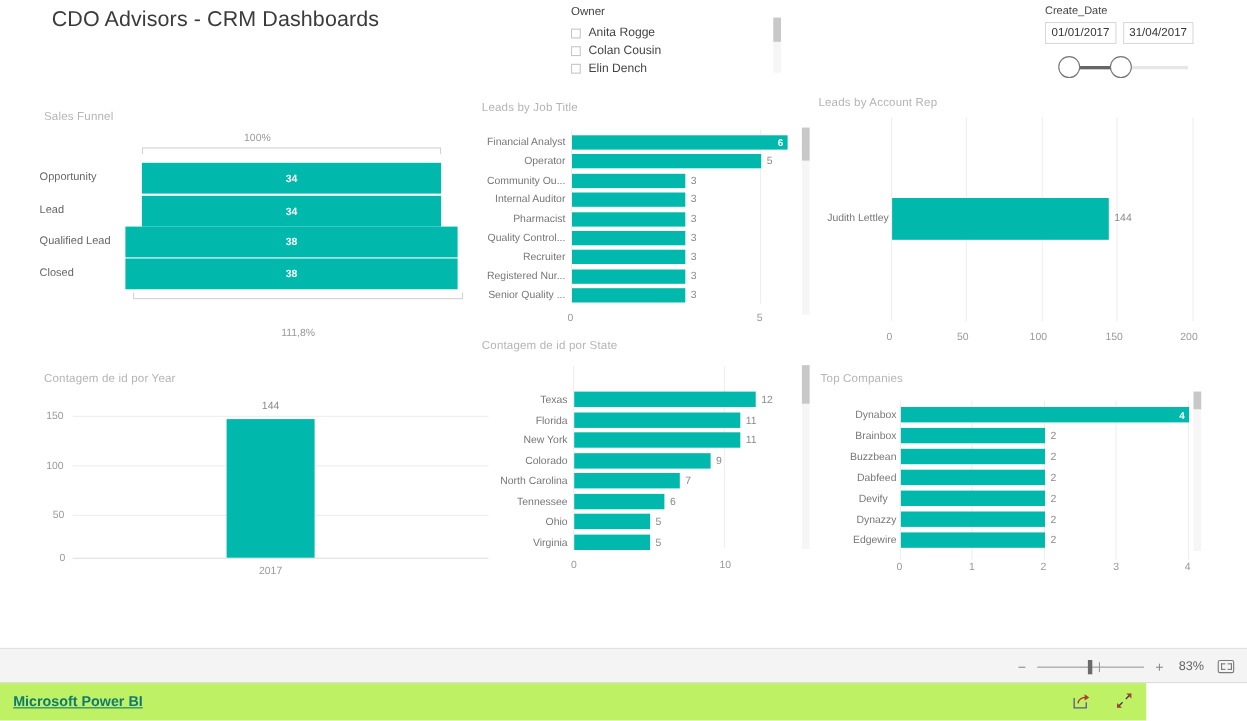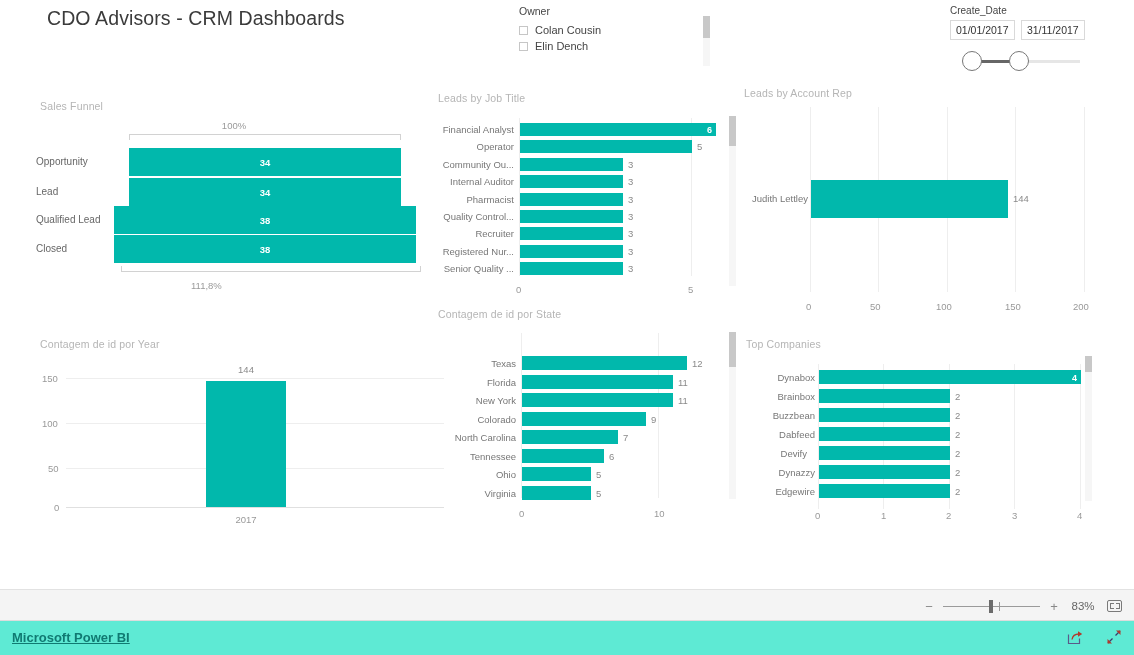--- a/index.html
+++ b/index.html
@@ -91,58 +91,62 @@
   .fiticon { width:15px; height:12px; border:1.3px solid #7a7a7a; border-radius:2px; position:relative; }
   .fiticon::before, .fiticon::after {
     content:""; position:absolute; top:2px; bottom:2px; width:3px;
     border-top:1.3px solid #7a7a7a; border-bottom:1.3px solid #7a7a7a;
   }
   .fiticon::before { left:1.5px; border-left:1.3px solid #7a7a7a; }
   .fiticon::after  { right:1.5px; border-right:1.3px solid #7a7a7a; }
 
   
   .footer {
-    position:absolute; left:0; top:621px; width:1134px; height:34px;
-    background:#5eead4;
+    position:absolute; left:0; top:621px; width:1042px; height:34px;
+    background:#bef264;
   }
   .brand {
     position:absolute; left:12px; top:9px;
     font-size:13px; color:#107a72; text-decoration:underline; font-weight:bold;
     cursor:pointer;
   }
   .foot-icons { position:absolute; right:12px; top:8px; display:flex; gap:22px; align-items:center; }
   svg.ficon { display:block; }
 </style>
 </head>
 <body>
 
 <div class="canvas">
 
   <div class="report-title">CDO Advisors - CRM Dashboards</div>
 
   <div class="visual" id="owner-slicer">
     <div class="slicer-head">Owner</div>
     <div class="slicer-row">
       <span class="cbox"></span>
+      <span>Anita Rogge</span>
+    </div>
+    <div class="slicer-row">
+      <span class="cbox"></span>
       <span>Colan Cousin</span>
     </div>
     <div class="slicer-row">
       <span class="cbox"></span>
       <span>Elin Dench</span>
     </div>
   </div>
   <div class="vscroll" style="left:703px; top:16px; height:50px;">
     <i style="top:0; height:22px;"></i>
   </div>
 
   <div class="visual" id="date-slicer">
     <div class="slicer-head">Create_Date</div>
     <div class="dt-boxes">
       <div class="dt-box">01/01/2017</div>
-      <div class="dt-box">31/11/2017</div>
+      <div class="dt-box">31/04/2017</div>
     </div>
     <div class="range">
       <div class="track"></div>
       <div class="track-sel"></div>
       <div class="knob" style="left:12px;"></div>
       <div class="knob" style="left:59px;"></div>
     </div>
   </div>
 
   <div class="visual" id="funnel">
@@ -166,21 +170,21 @@
       <span class="fbar" style="left:78px; width:302px;"></span>
       <span class="val" style="left:78px; width:302px; text-align:center;">38</span>
     </div>
     <div class="f-row" style="left:0; top:135px; width:400px;">
       <span class="lbl">Closed</span>
       <span class="fbar" style="left:78px; width:302px;"></span>
       <span class="val" style="left:78px; width:302px; text-align:center;">38</span>
     </div>
 
     <div class="f-bracket bottom" style="left:85px; top:166px; width:300px;"></div>
-    <div class="f-pct" style="left:155px; top:180px; width:160px; ">111,8%</div>
+    <div class="f-pct" style="left:155px; top:197px; width:160px; text-align:center;">111,8%</div>
   </div>
 
   <div class="visual" id="jobtitle" style="left:436px; top:92px; width:300px; height:210px;">
     <div class="vtitle" style="position:absolute;left:2px;top:0;">Leads by Job Title</div>
 
     <div style="position:absolute;left:83px;top:26px;width:1px;height:158px;background:#eeeeee;"></div>
     <div style="position:absolute;left:255px;top:26px;width:1px;height:158px;background:#eeeeee;"></div>
 
     <div style="position:absolute;left:0;top:31px;width:300px;height:14px;">
       <span class="catlabel" style="position:absolute;right:222px;top:1px;">Financial Analyst</span>

